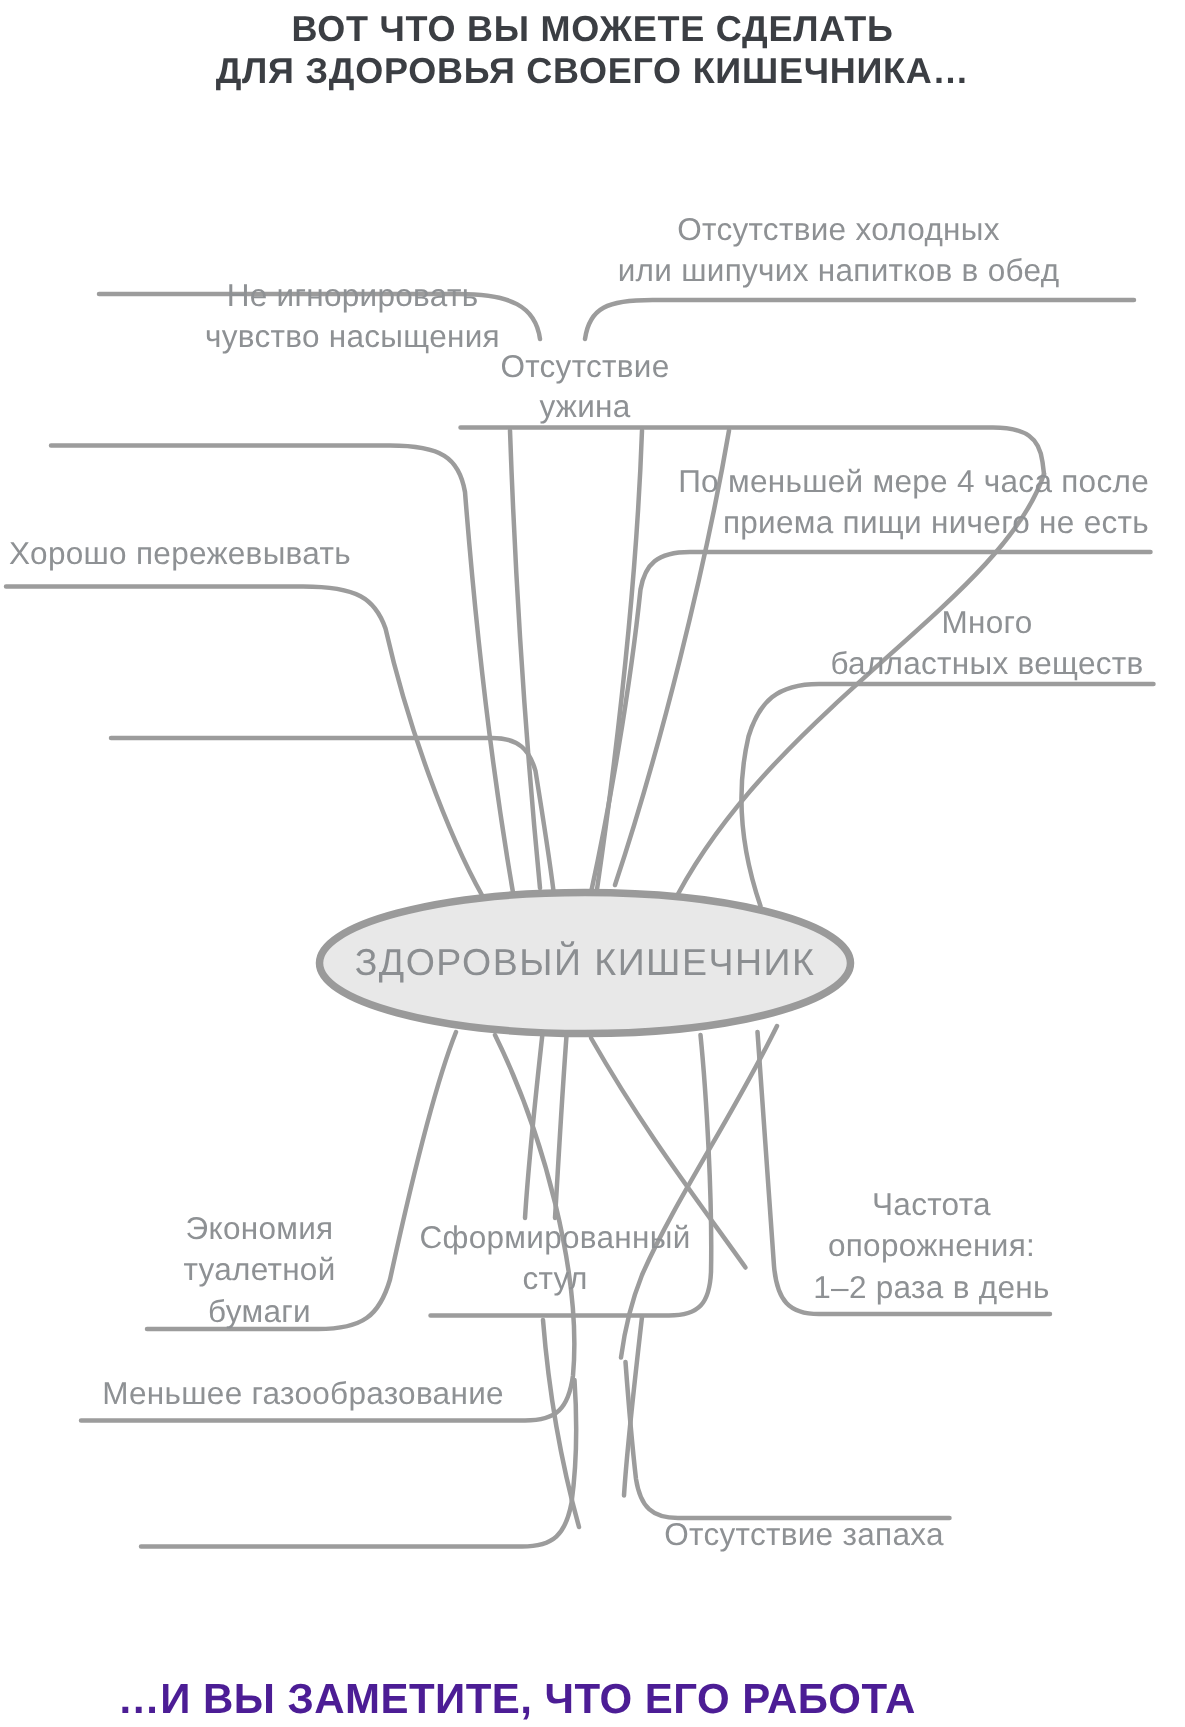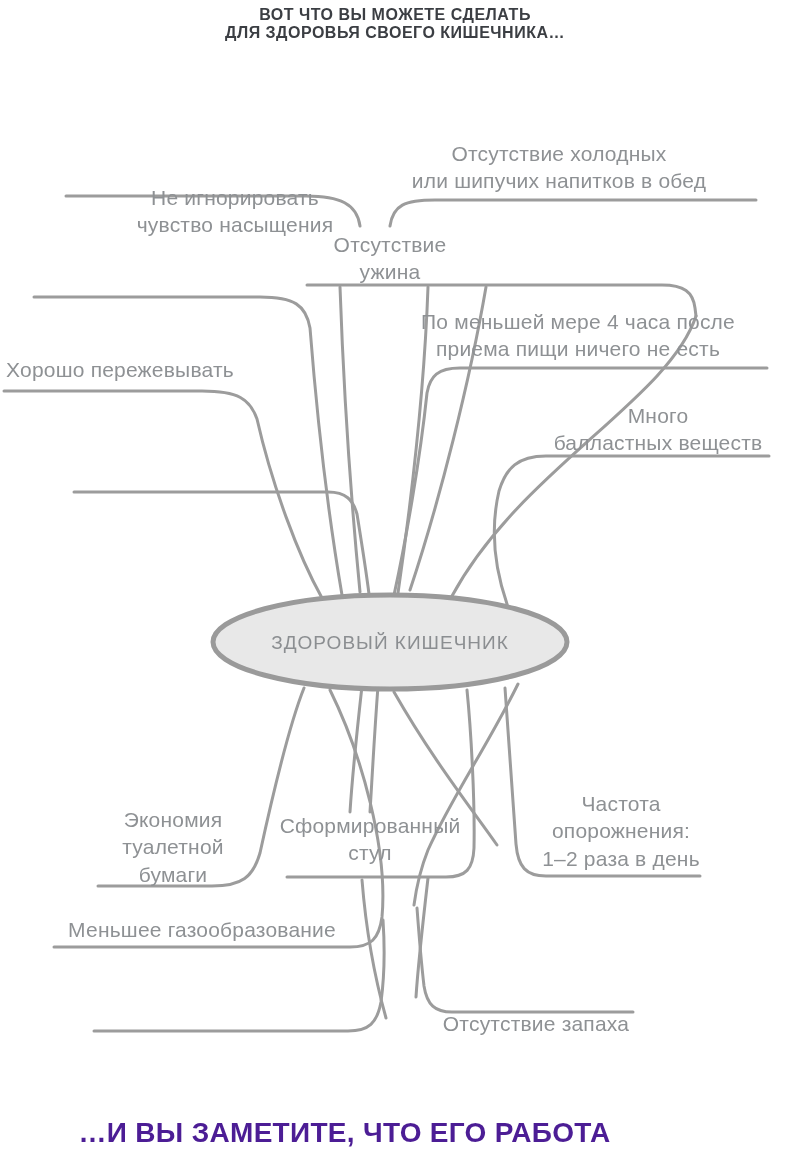--- a/index.html
+++ b/index.html
@@ -1,43 +1,43 @@
 <!DOCTYPE html>
 <html lang="ru"><head>
 <meta charset="utf-8">
 <style>
   html,body{margin:0;padding:0;background:#ffffff;}
   body{font-family:"Liberation Sans","DejaVu Sans",sans-serif;}
   .page{position:relative;width:790px;height:1151px;background:#ffffff;overflow:hidden;}
   .lines-svg{position:absolute;left:0;top:0;width:790px;height:1151px;}
   .title{
     position:absolute;left:0;top:6px;width:790px;
-    text-align:center;color:#3b3e43;font-size:16px;line-height:1.15;
+    text-align:center;color:#3b3e43;font-size:24px;line-height:1.15;
     font-weight:600;letter-spacing:.5px;white-space:pre-line;
   }
   .footer-title{
     position:absolute;left:0;top:1117px;width:689px;
     text-align:center;color:#4c1d95;font-size:28px;font-weight:600;
     letter-spacing:.3px;
   }
   .node{
     position:absolute;color:#8e9194;font-size:21px;line-height:1.3;
     text-align:center;white-space:pre-line;letter-spacing:.2px;
   }
   .center-label{
     position:absolute;left:213px;top:595px;width:354px;height:95px;
     display:flex;align-items:center;justify-content:center;
-    color:#8b8e91;font-size:19px;letter-spacing:1px;text-align:left;
+    color:#8b8e91;font-size:25px;letter-spacing:1px;text-align:left;
   }
   
   .n-satiety     {left:118px; top:140px; width:234px;margin-top:44px;}
   .n-cold-drinks {left:400px; top:140px; width:318px;}
   .n-no-dinner   {left:300px; top:231px; width:180px;text-align:center;}
   .n-no-snacks   {left:28px;  top:258px; width:248px;}
-  .n-four-hours  {left:403px; top:308px; width:350px;}
+  .n-four-hours  {left:416px; top:308px; width:350px;text-align:right;}
   .n-chew        {left:0px;   top:356px; width:240px;}
   .n-drink       {left:72px;  top:436px; width:232px;}
   .n-fiber       {left:538px; top:402px; width:240px;}
   .n-paper       {left:98px;  top:806px; width:150px;}
   .n-stool       {left:268px; top:812px; width:204px;}
   .n-frequency   {left:528px; top:790px; width:186px;}
   .n-gas         {left:48px;  top:916px; width:308px;}
   .n-smell       {left:432px; top:982px; width:208px;margin-top:28px;}
   .n-belly       {left:88px;  top:998px; width:302px;}
 </style>

